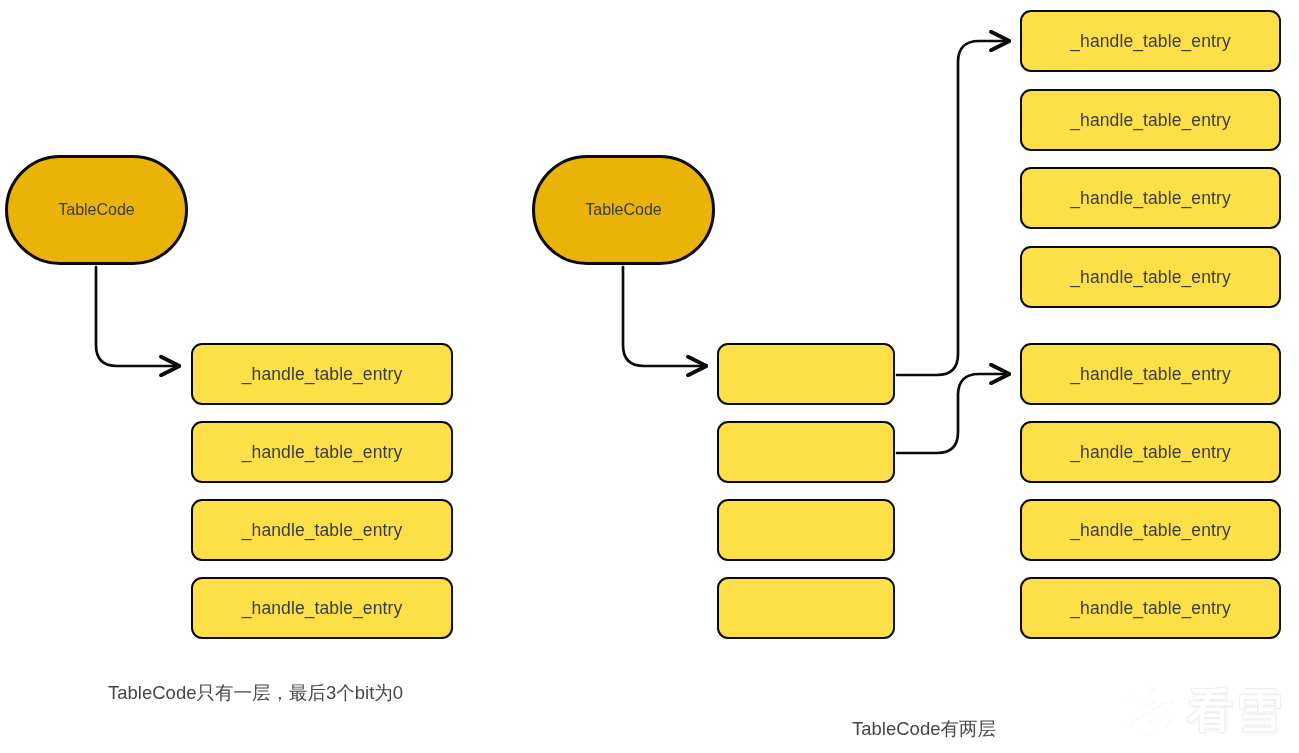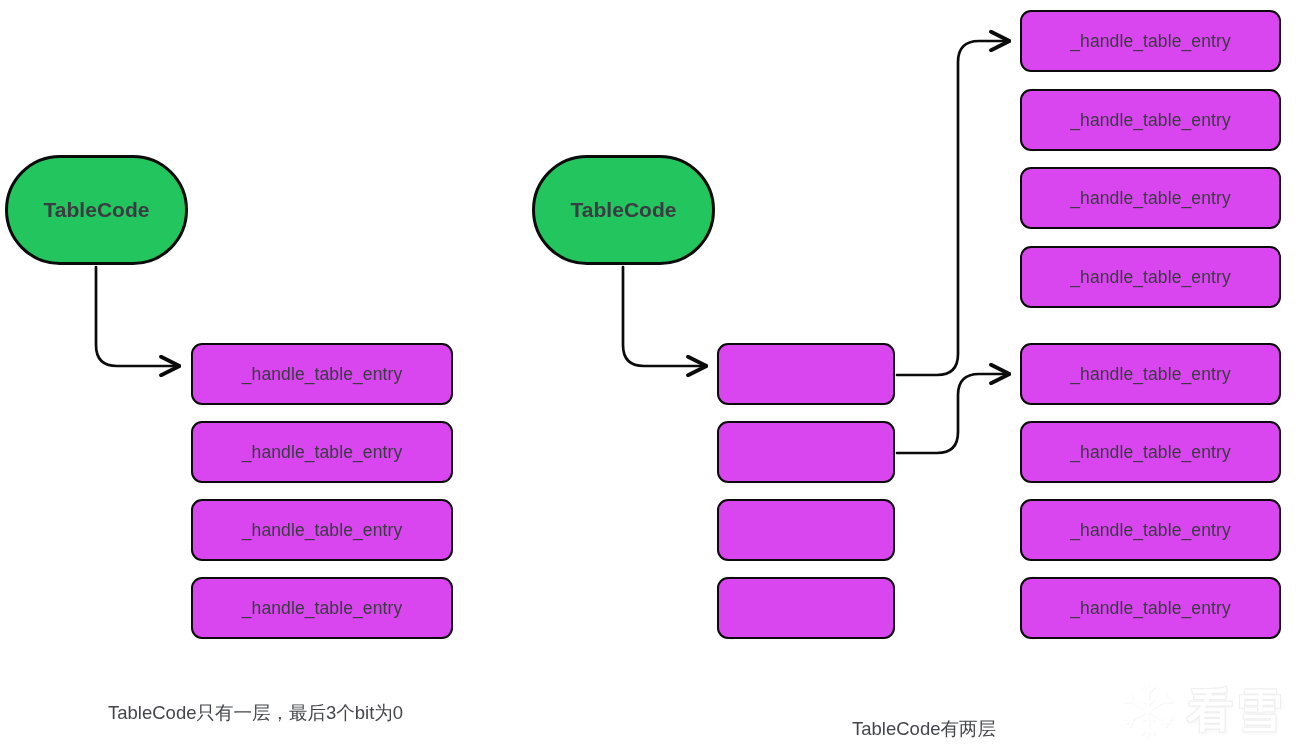--- a/index.html
+++ b/index.html
@@ -25,40 +25,39 @@
     height: 753px;
     pointer-events: none;
   }
   .node {
     position: absolute;
     box-sizing: border-box;
     display: flex;
     align-items: center;
     justify-content: center;
     border: 2.6px solid #0b0b0b;
-    background: #d946ef;
+    background: #fde047;
     border-radius: 11px;
     color: #3b3b42;
     font-size: 17.5px;
     letter-spacing: .1px;
     white-space: nowrap;
   }
   .stadium {
     position: absolute;
     box-sizing: border-box;
     display: flex;
     align-items: center;
     justify-content: center;
     border: 3.2px solid #0b0b0b;
-    background: #22c55e;
+    background: #eab308;
     border-radius: 60px;
     color: #3b3b42;
-    font-size: 21px;
+    font-size: 16px;
     white-space: nowrap;
-    font-weight: bold;
   }
   .caption {
     position: absolute;
     color: #45464b;
     font-size: 18.5px;
     white-space: nowrap;
   }
   #watermark {
     position: absolute;
     right: 14px;
@@ -104,21 +103,21 @@
     <path d="M 897,453 L 937,453 Q 958,453 958,432 L 958,395 Q 958,374 979,374 L 1008,374" fill="none" stroke="#0b0b0b" stroke-width="2.7" stroke-linecap="round" marker-end="url(#ah)"></path>
   </svg>
 
   <div class="stadium" style="left:5px; top:155px; width:183px; height:110px;">TableCode</div>
 
   <div class="node" style="left:191px; top:343px; width:262px; height:62px;">_handle_table_entry</div>
   <div class="node" style="left:191px; top:421px; width:262px; height:62px;">_handle_table_entry</div>
   <div class="node" style="left:191px; top:499px; width:262px; height:62px;">_handle_table_entry</div>
   <div class="node" style="left:191px; top:577px; width:262px; height:62px;">_handle_table_entry</div>
 
-  <div class="caption" style="left:108px; top:700px;">TableCode只有一层，最后3个bit为0</div>
+  <div class="caption" style="left:108px; top:680px;">TableCode只有一层，最后3个bit为0</div>
 
   <div class="stadium" style="left:532px; top:155px; width:183px; height:110px;">TableCode</div>
 
   <div class="node" style="left:717px; top:343px; width:178px; height:62px;"></div>
   <div class="node" style="left:717px; top:421px; width:178px; height:62px;"></div>
   <div class="node" style="left:717px; top:499px; width:178px; height:62px;"></div>
   <div class="node" style="left:717px; top:577px; width:178px; height:62px;"></div>
 
   <div class="node" style="left:1020px; top:10px; width:261px; height:62px;">_handle_table_entry</div>
   <div class="node" style="left:1020px; top:89px; width:261px; height:62px;">_handle_table_entry</div>

